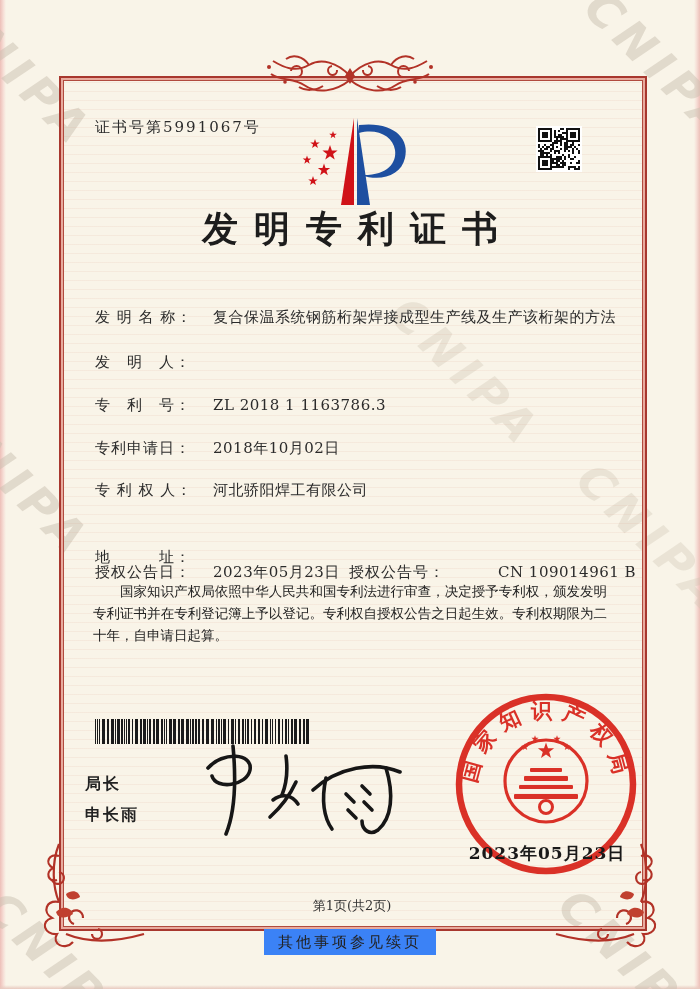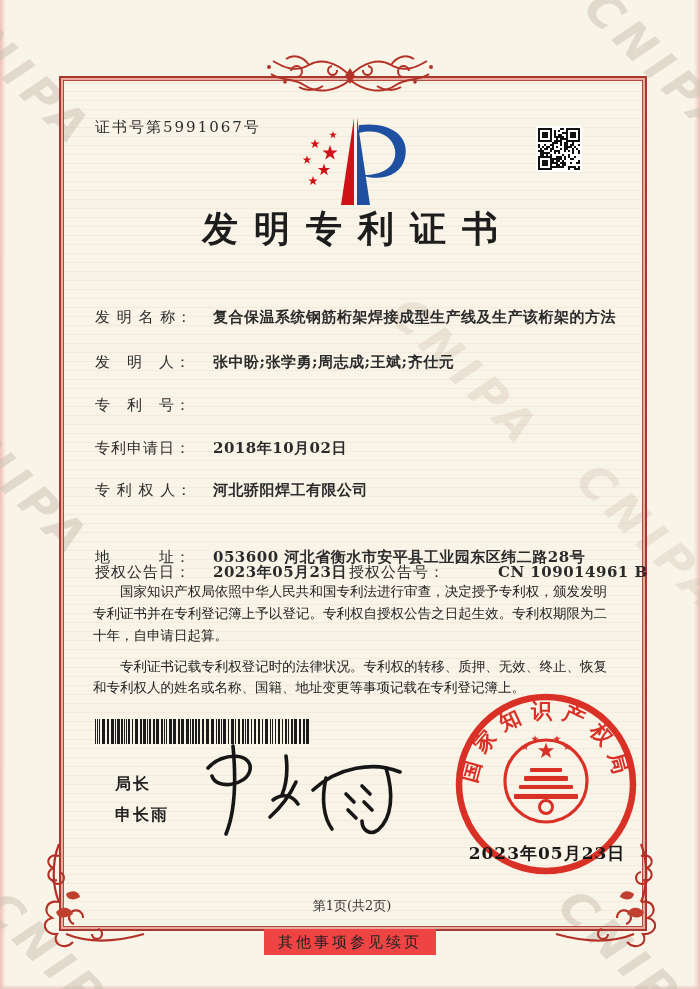--- a/index.html
+++ b/index.html
@@ -17,32 +17,32 @@
   .wm.faint{color:rgba(202,192,175,0.32);}
   
   .frame{left:59px;top:76px;width:584px;height:851px;border:2px solid #a8372e;
          box-shadow:inset 0 0 0 2px #e8ab9e, inset 0 0 0 3px #b14a3e;
          background:repeating-linear-gradient(0deg,rgba(211,140,117,0.10) 0px,rgba(211,140,117,0.10) 1px,rgba(0,0,0,0) 1px,rgba(0,0,0,0) 9px);}
   .cert-no{left:95px;top:118px;font-size:15px;letter-spacing:2px;}
   .title{left:0;top:205px;width:700px;text-align:center;font-size:36px;font-weight:700;
          letter-spacing:16px;padding-left:16px;box-sizing:border-box;color:#1d1d1d;}
   .row{left:95px;width:520px;display:flex;font-size:15px;white-space:nowrap;margin-top:15px;}
   .row .lab{width:118px;flex:0 0 118px;letter-spacing:1px;}
-  .row .val{letter-spacing:0.5px;font-weight:bold;}
+  .row .val{letter-spacing:0.5px;}
   .grant-pair{position:absolute;left:254px;top:0;display:flex;gap:47px;}
   .grant-pair .lab{width:102px;flex:0 0 102px;}
   .paras{left:93px;top:581px;width:522px;font-size:13.5px;line-height:1.62;text-align:justify;color:#222;}
   .paras p{margin:0 8px 9px 0;text-indent:2em;}
-  .sig-label{left:115px;font-family:"DejaVu Sans","Liberation Sans",sans-serif;font-weight:600;font-size:16px;color:#222;letter-spacing:2px;}
+  .sig-label{left:85px;font-family:"DejaVu Sans","Liberation Sans",sans-serif;font-weight:600;font-size:16px;color:#222;letter-spacing:2px;}
   .qr{left:536px;top:126px;width:46px;height:46px;background:#fff;padding:2px;box-sizing:border-box;}
   .barcode{left:95px;top:719px;width:218px;height:25px;}
   .stamp-date{left:452px;top:842px;width:190px;text-align:center;font-size:17px;color:#191919;letter-spacing:1px;font-weight:600;}
   .page-no{left:60px;top:897px;width:584px;text-align:center;font-size:13px;color:#333;}
   .cont-note{left:0;top:933px;width:700px;text-align:center;font-size:15px;}
-  .cont-note span{background:#ef4444;padding:4px 14px;letter-spacing:3px;color:#222;}
+  .cont-note span{background:#3b82f6;padding:4px 14px;letter-spacing:3px;color:#222;}
   .seal{left:450px;top:688px;mix-blend-mode:multiply;opacity:0.93;}
 </style>
 </head>
 <body>
 
 <div class="abs edge-left"></div>
 <div class="abs edge-right"></div>
 <div class="abs edge-bottom"></div>
 
 <div class="abs wm" style="left:-30px;top:-14px">CNIPA</div>
@@ -353,49 +353,47 @@
     </svg></div>
 
 <div class="abs title">发明专利证书</div>
 
 <div class="abs row" style="top:293px">
   <span class="lab">发 明 名 称：</span>
   <span class="val">复合保温系统钢筋桁架焊接成型生产线及生产该桁架的方法</span>
 </div>
 <div class="abs row" style="top:338px">
   <span class="lab">发　明　人：</span>
-  <span class="val">张中盼;张学勇;周志成;王斌;齐仕元</span>
 </div>
 <div class="abs row" style="top:381px">
   <span class="lab">专　利　号：</span>
+  <span class="val">ZL 2018 1 1163786.3</span>
 </div>
 <div class="abs row" style="top:424px">
   <span class="lab">专利申请日：</span>
   <span class="val">2018年10月02日</span>
 </div>
 <div class="abs row" style="top:466px">
   <span class="lab">专 利 权 人：</span>
   <span class="val">河北骄阳焊工有限公司</span>
 </div>
 <div class="abs row" style="top:533px">
   <span class="lab">地　　　址：</span>
-  <span class="val">053600 河北省衡水市安平县工业园东区纬二路28号</span>
 </div>
 <div class="abs row" style="top:548px">
   <span class="lab">授权公告日：</span>
   <span class="val">2023年05月23日</span>
   <span class="grant-pair">
     <span class="lab">授权公告号：</span>
     <span class="val">CN 109014961 B</span>
   </span>
 </div>
 
 <div class="abs paras">
   <p>国家知识产权局依照中华人民共和国专利法进行审查，决定授予专利权，颁发发明专利证书并在专利登记簿上予以登记。专利权自授权公告之日起生效。专利权期限为二十年，自申请日起算。</p>
-  <p>专利证书记载专利权登记时的法律状况。专利权的转移、质押、无效、终止、恢复和专利权人的姓名或名称、国籍、地址变更等事项记载在专利登记簿上。</p>
 </div>
 
 <div class="abs barcode"><svg width="218" height="25" xmlns="http://www.w3.org/2000/svg">
       <rect x="0" y="0" width="1" height="25" fill="#1a1a1a"></rect>
       <rect x="2" y="0" width="1" height="25" fill="#1a1a1a"></rect>
       <rect x="4" y="0" width="1" height="25" fill="#1a1a1a"></rect>
       <rect x="7" y="0" width="3" height="25" fill="#1a1a1a"></rect>
       <rect x="12" y="0" width="2" height="25" fill="#1a1a1a"></rect>
       <rect x="16" y="0" width="3" height="25" fill="#1a1a1a"></rect>
       <rect x="20" y="0" width="1" height="25" fill="#1a1a1a"></rect>

